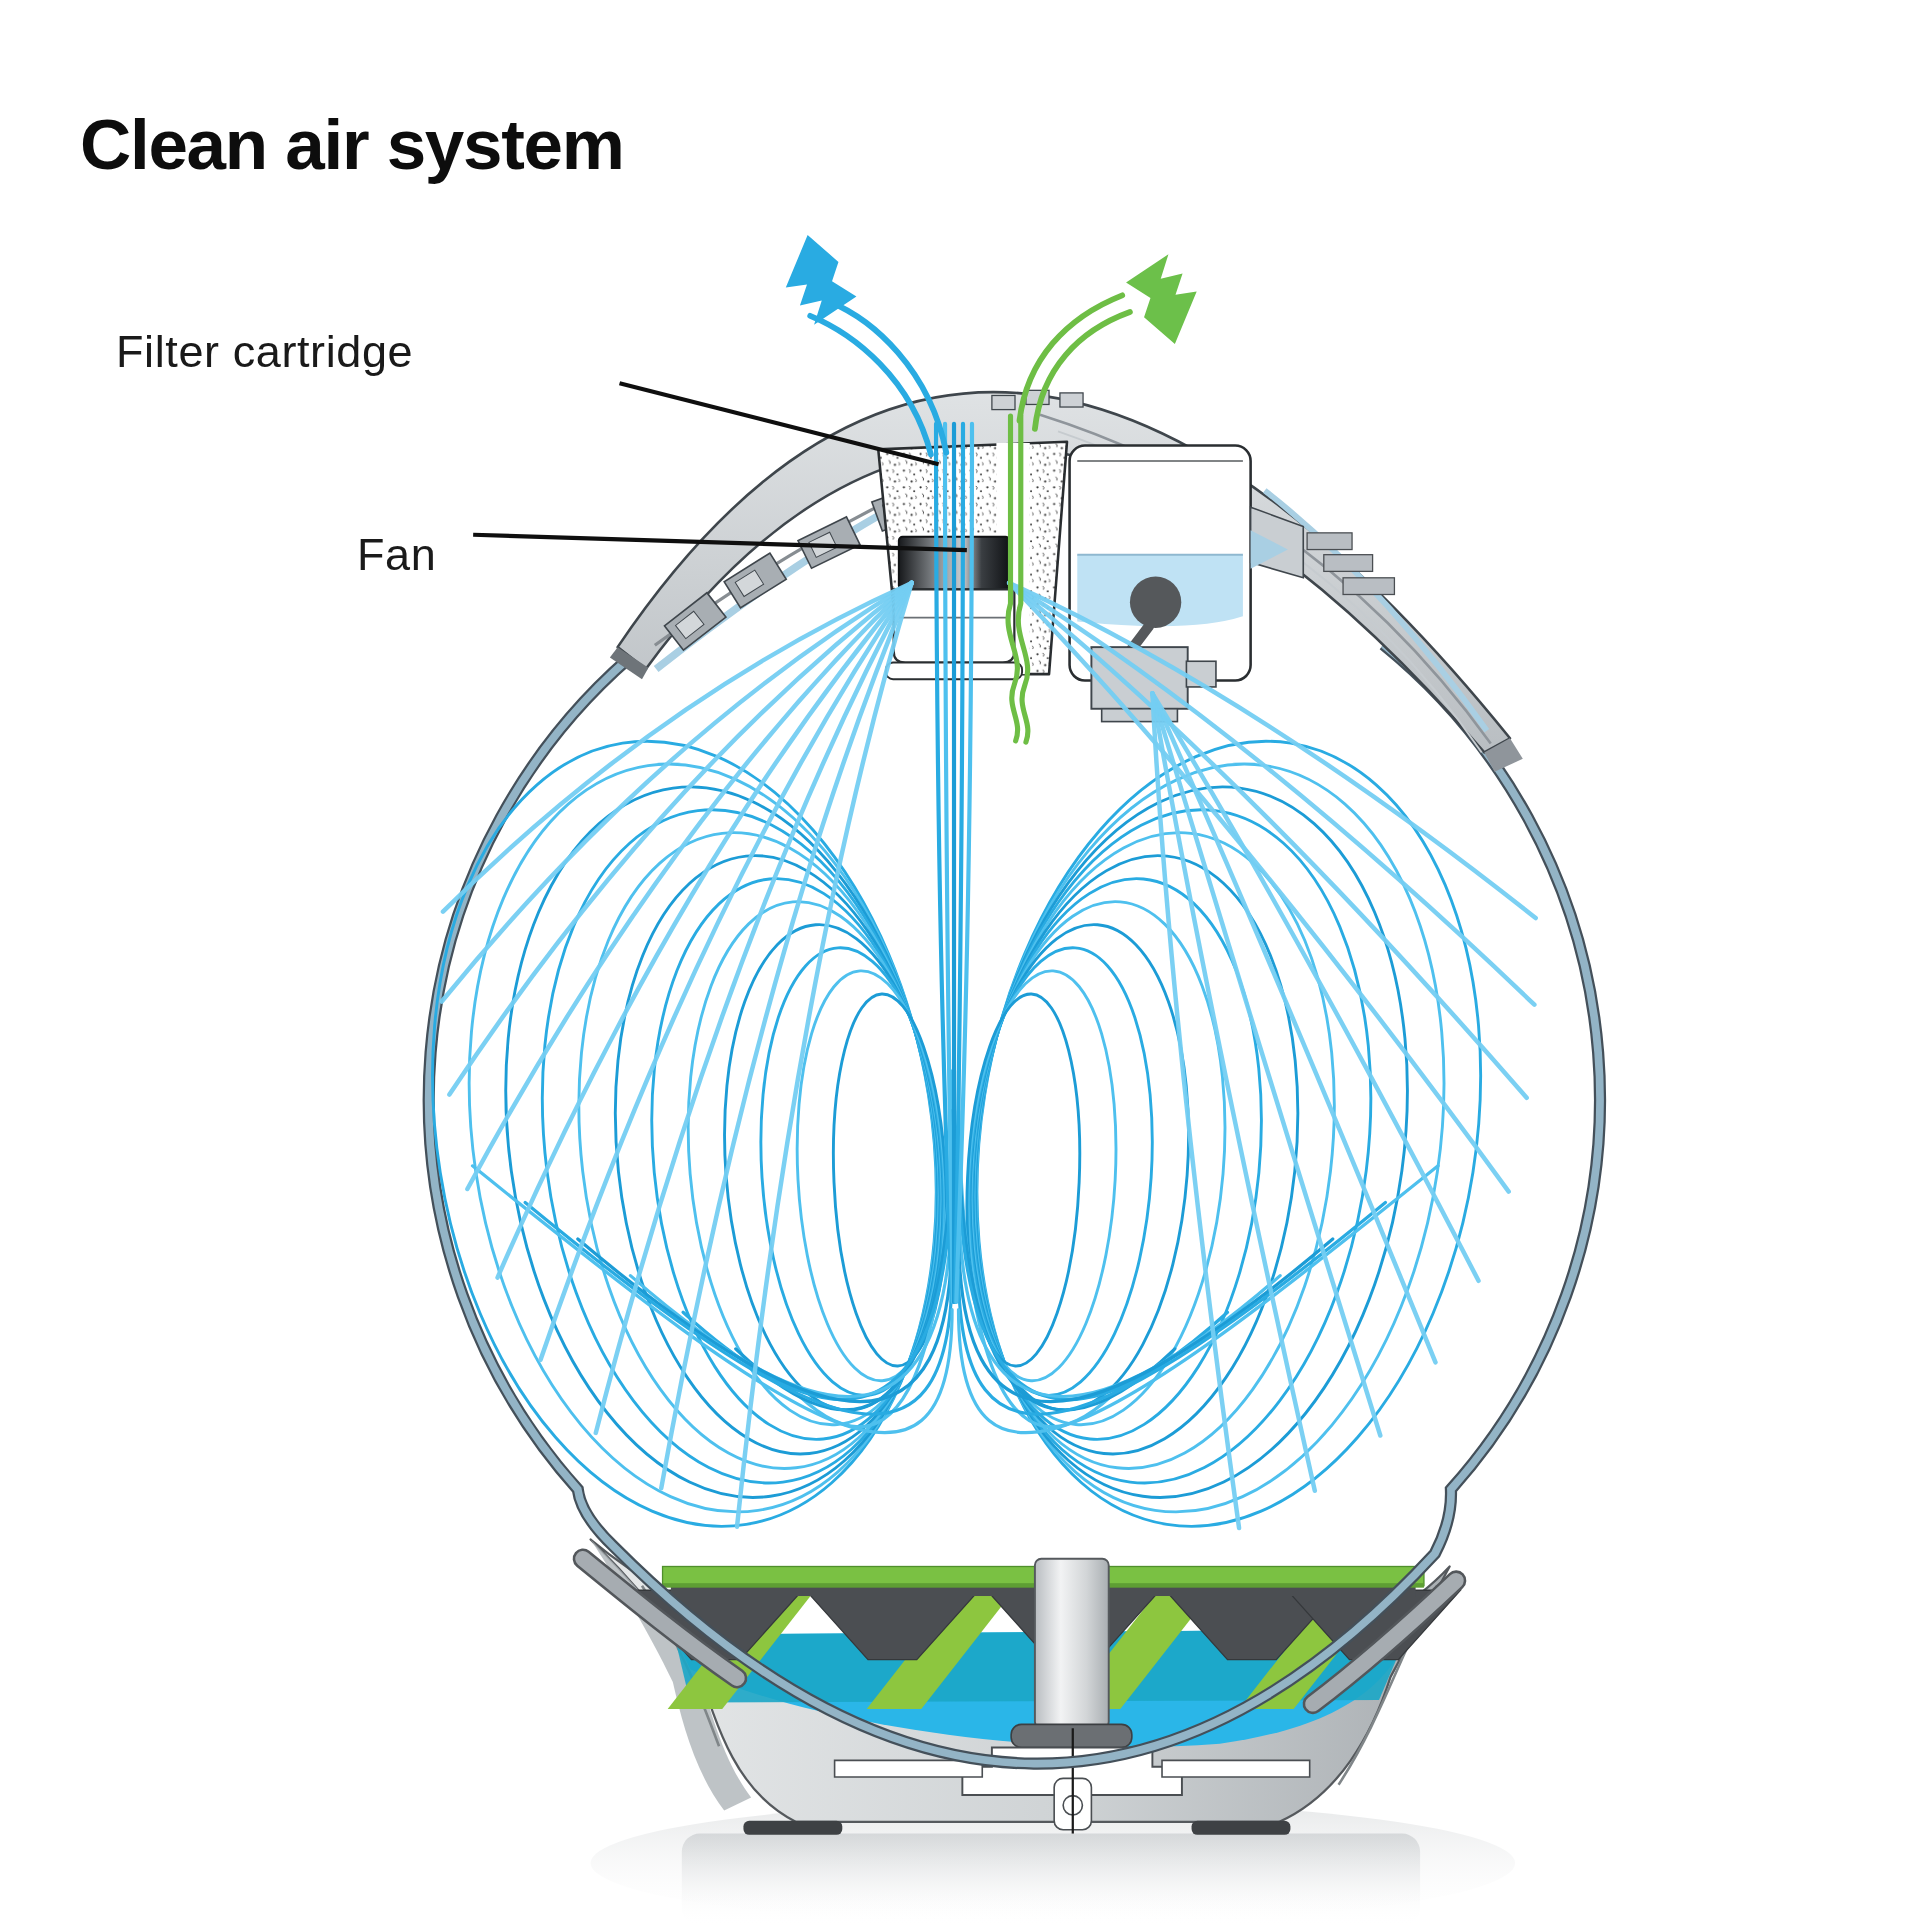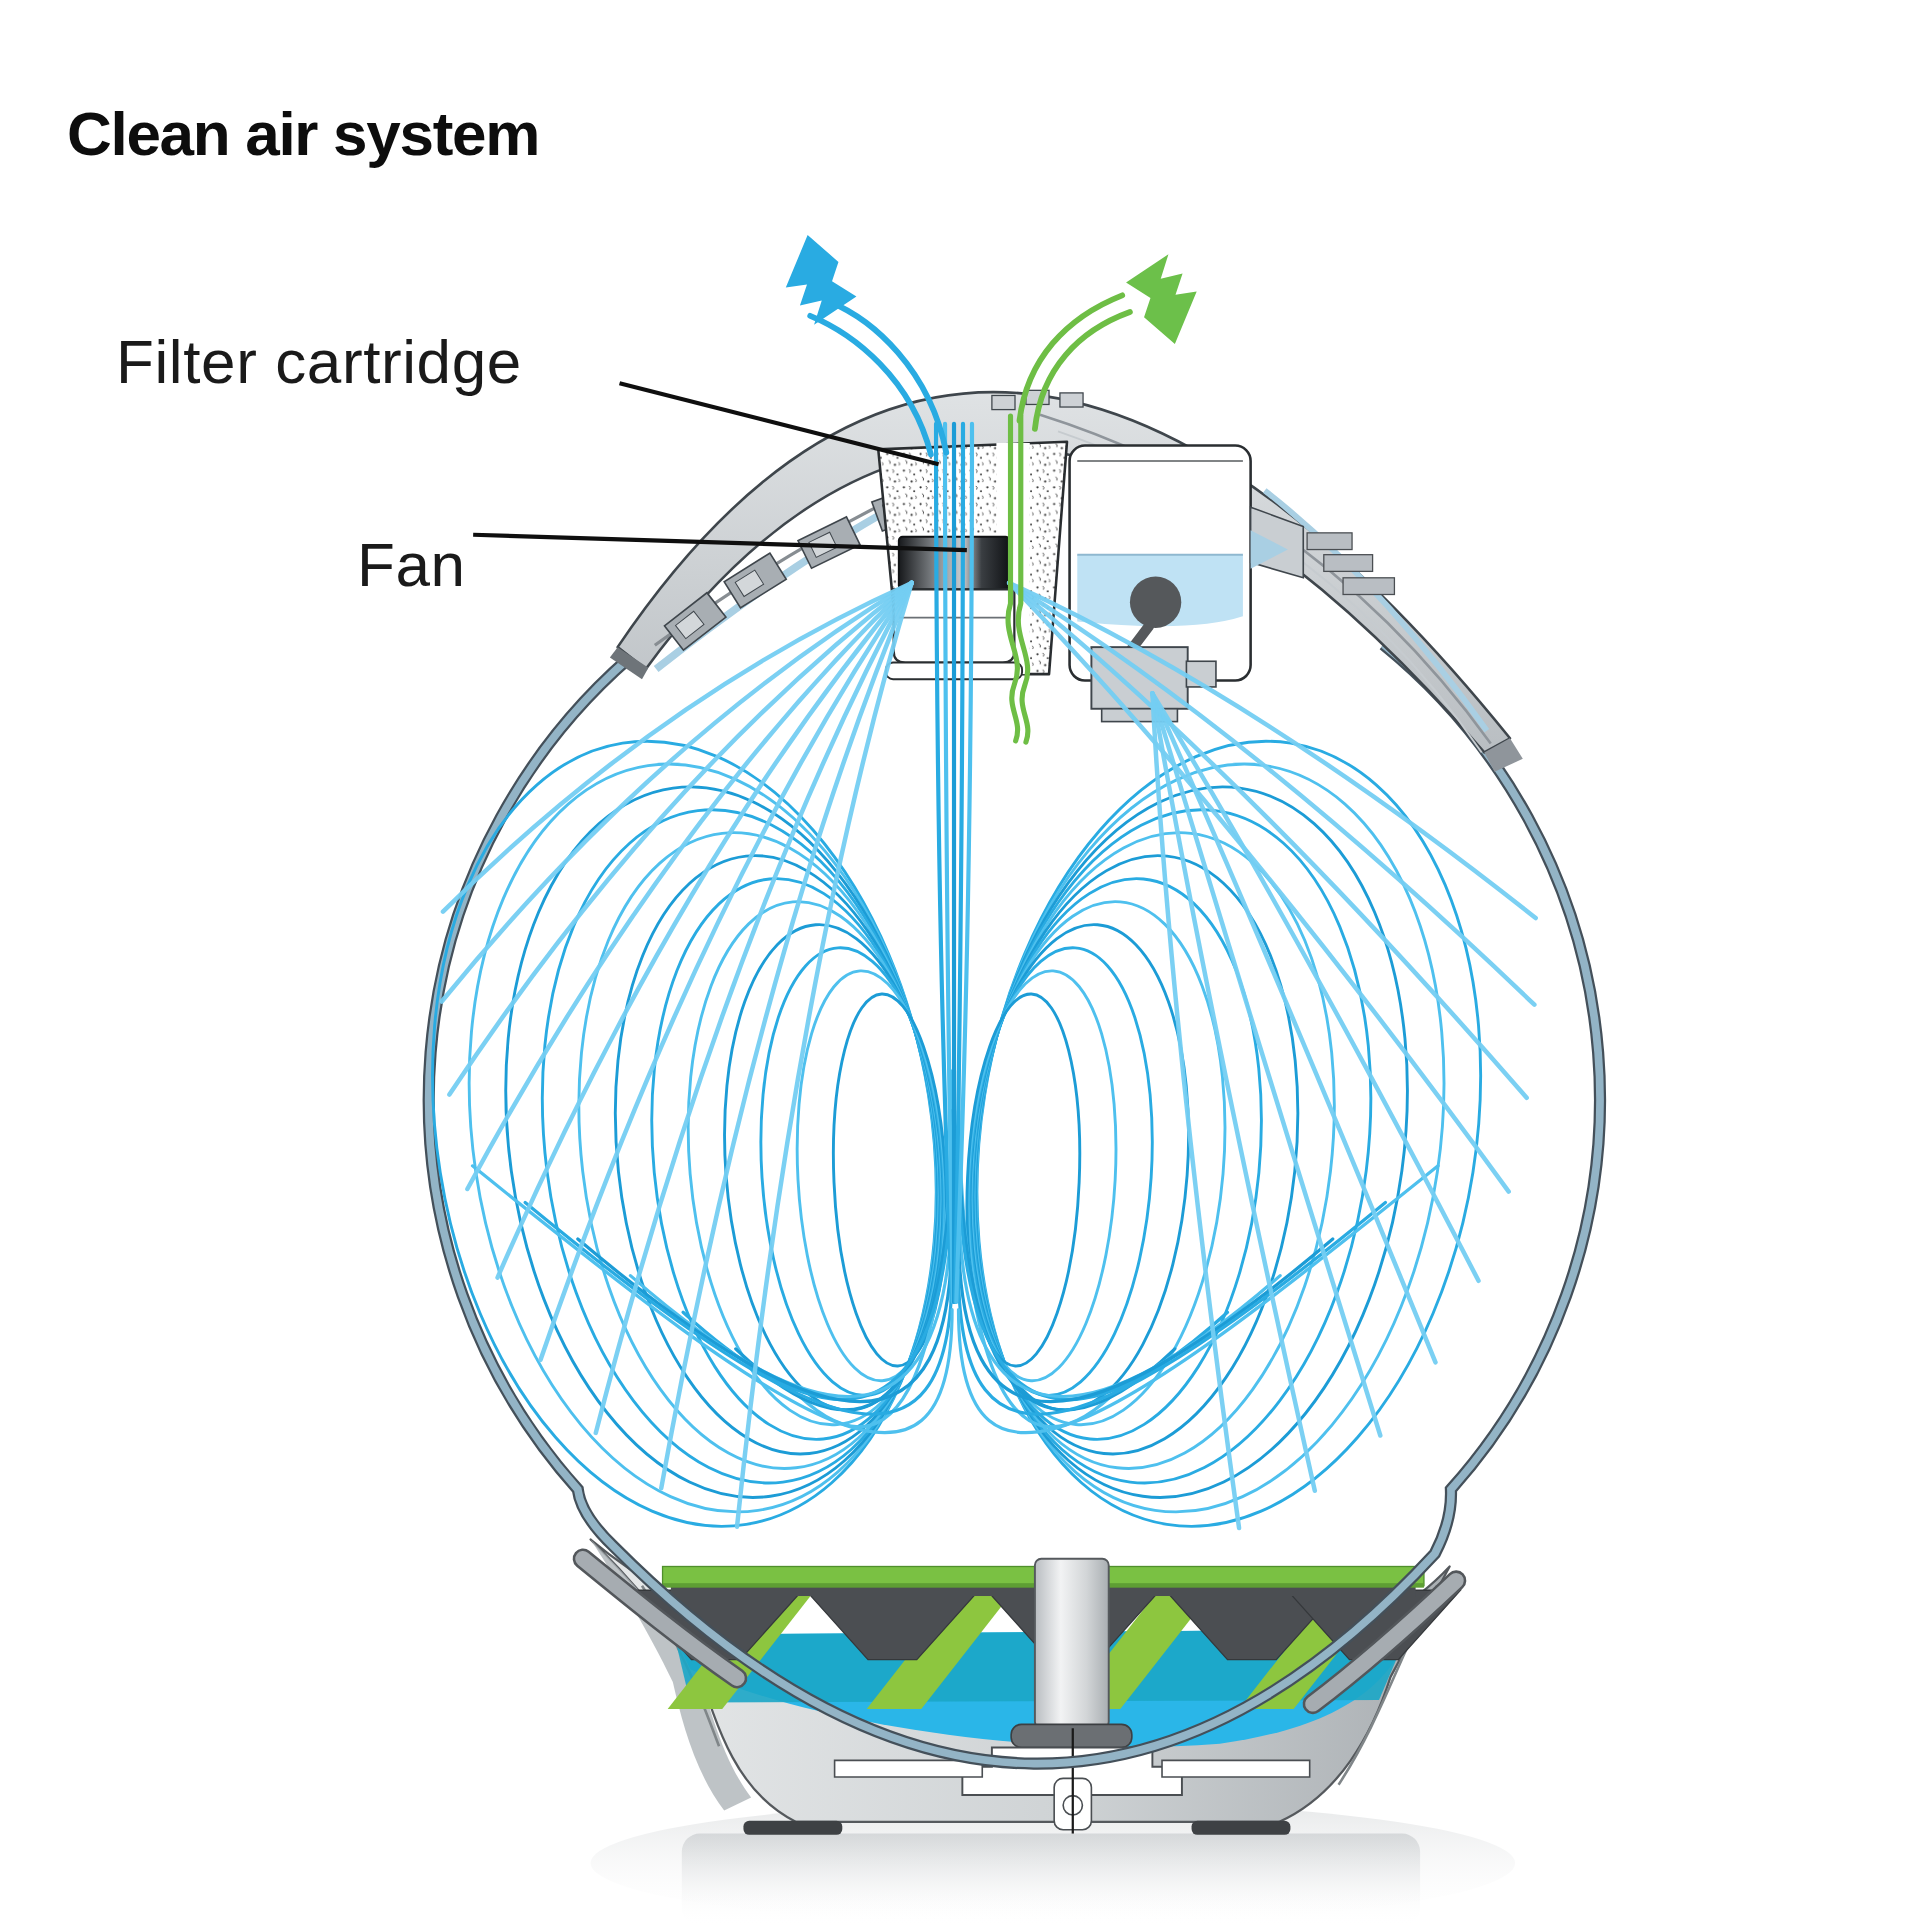--- a/index.html
+++ b/index.html
@@ -1,21 +1,21 @@
 <!DOCTYPE html>
 <html style="font-size:10.3px"><head>
 <meta charset="utf-8">
 <style>
   html,body{margin:0;padding:0;background:#ffffff;}
   .stage{position:relative;width:1926px;height:1926px;background:#ffffff;overflow:hidden;
          font-family:"Liberation Sans", sans-serif;}
   .stage svg{position:absolute;left:0;top:0;}
-  .page-title{position:absolute;left:67px;top:56px;font-size:62px;font-weight:700;
+  .page-title{position:absolute;left:80px;top:56px;font-size:71px;font-weight:700;
               letter-spacing:-1.3px;color:#0d0d0d;}
-  .part-label{position:absolute;font-size:62px;font-weight:400;color:#1a1a1a;letter-spacing:0.6px;}
+  .part-label{position:absolute;font-size:45px;font-weight:400;color:#1a1a1a;letter-spacing:0.6px;}
   #label-filter{left:116px;top:326px;}
   #label-fan{left:357px;top:491px;margin-top:38px;}
 </style>
 </head>
 <body>
 
 <div class="stage">
 
 <svg id="scene" width="1926" height="1926" viewBox="0 0 3000 3000">
   <defs>

